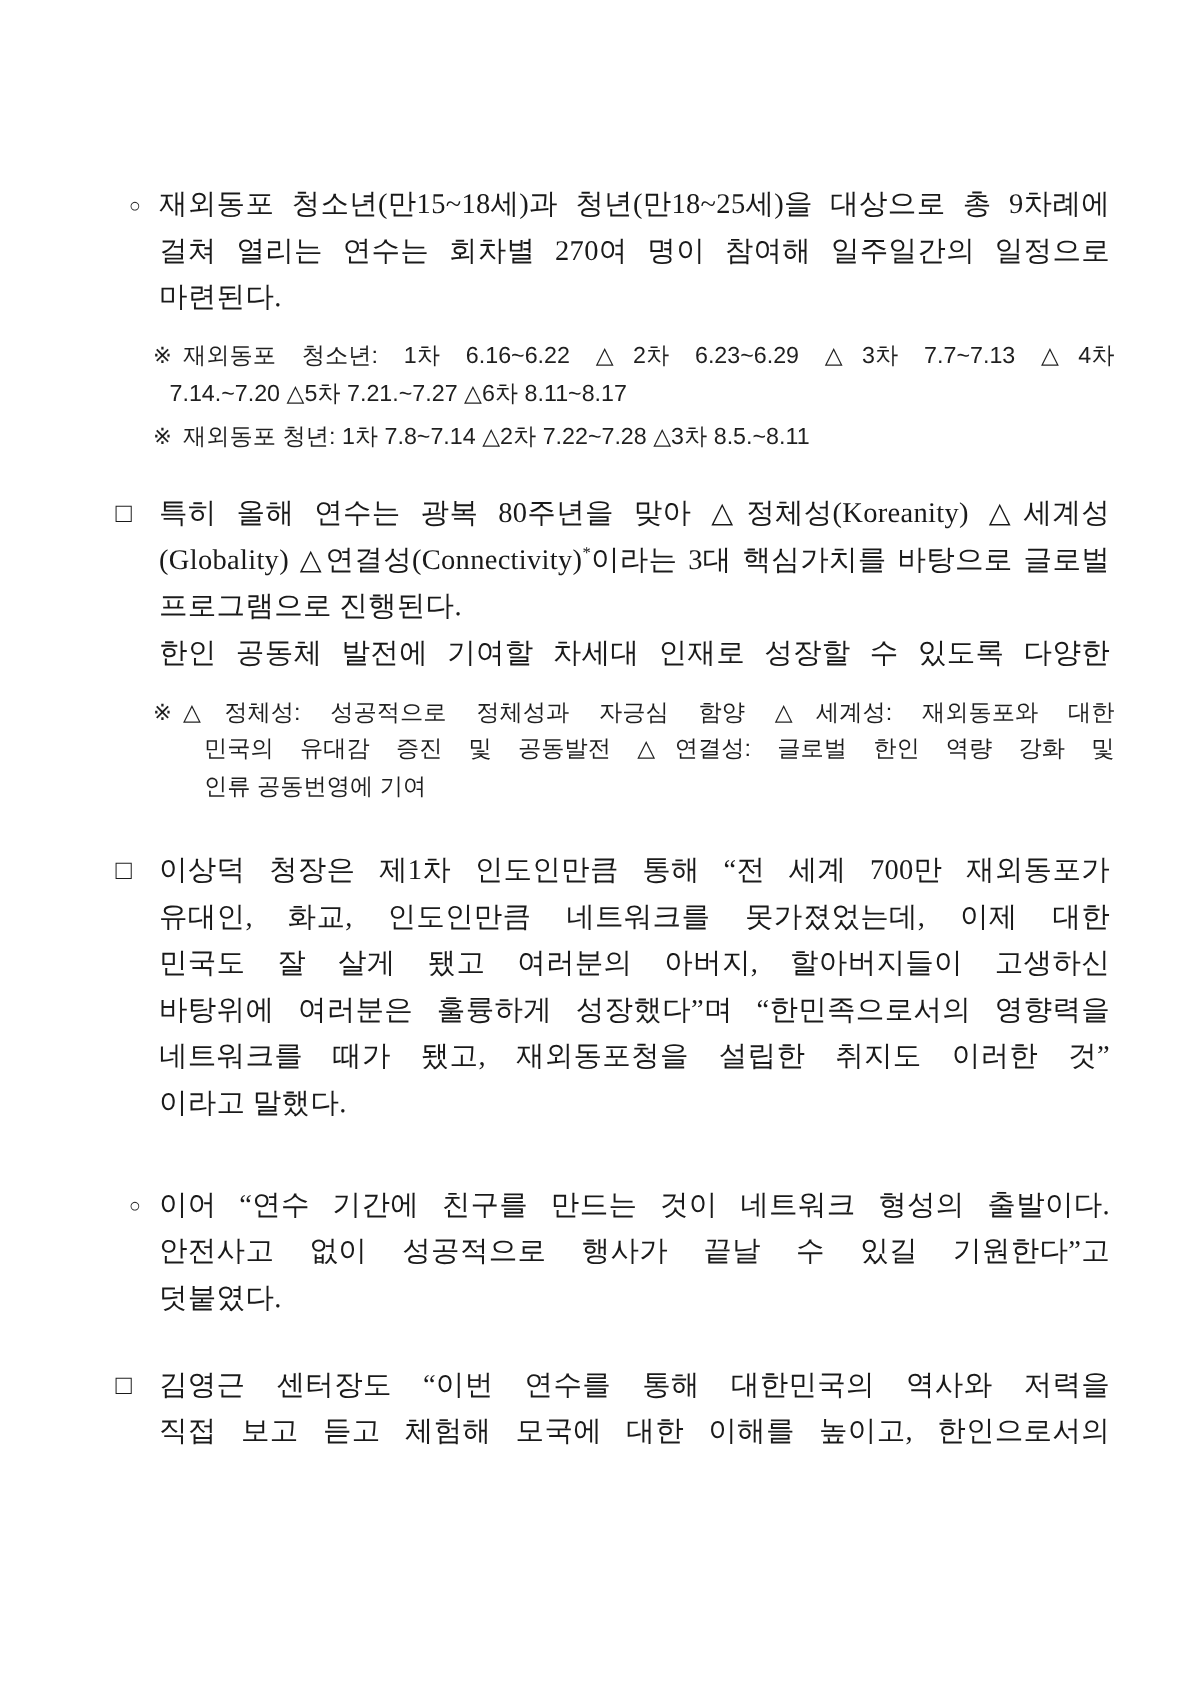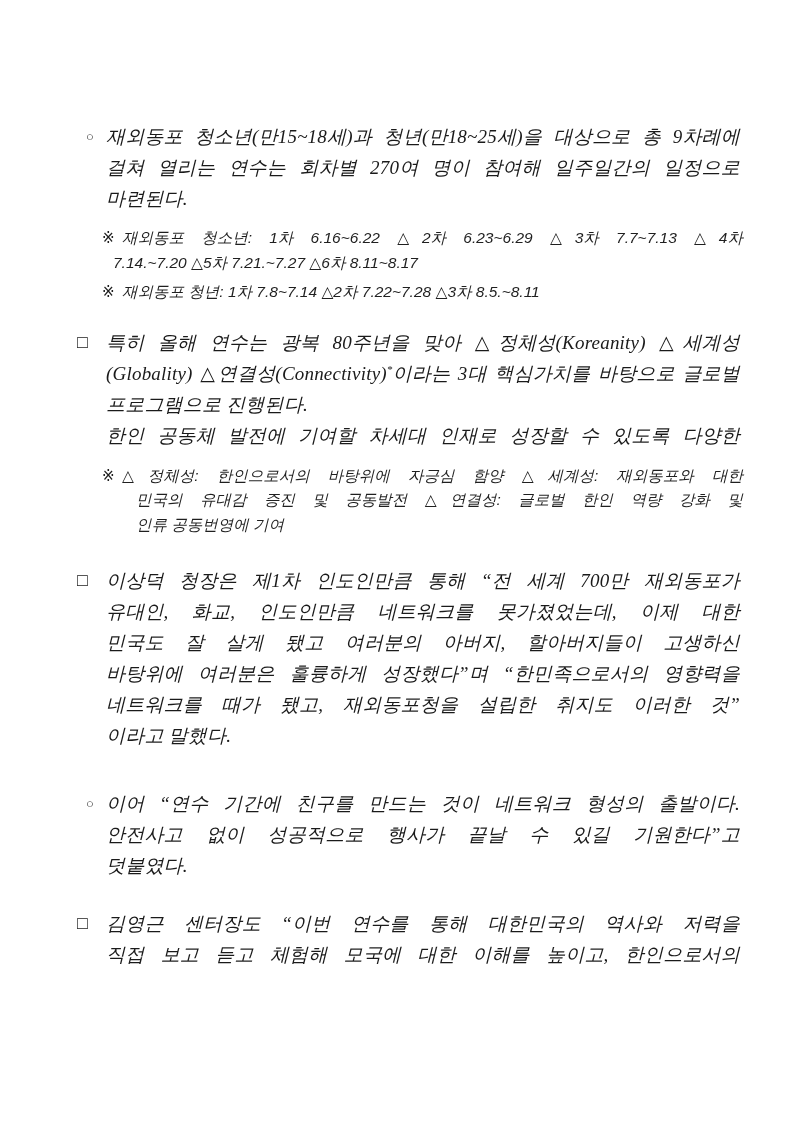--- a/index.html
+++ b/index.html
@@ -32,21 +32,21 @@
     font-size: 15.5px;
     line-height: 24.5px;
     color: #1f1f1f;
   }
 
   .marker { position: absolute; display: inline-block; }
   .m-square { left: -29px; top: 2px; font-size: 18px; line-height: 27px; }
   .m-circle { left: -20px; top: 2px; font-size: 13px; line-height: 27px; }
   .m-ref    { left: -20px; top: 0;   font-size: 15px; line-height: 24.5px; }
 
-  .line { text-align: justify; text-align-last: justify; font-style: italic; }
+  .line { text-align: justify; text-align-last: justify; }
   .line.last { text-align-last: left; }
 
   sup {
     font-size: 11px;
     line-height: 0;
     vertical-align: super;
   }
 
   
   .content > .block:nth-child(1) { margin-top: 0; }
@@ -84,21 +84,21 @@
       </div>
       <div class="block body-block">
         <span class="marker m-square">□</span>
         <div class="line">특히 올해 연수는 광복 80주년을 맞아 △정체성(Koreanity) △세계성</div>
         <div class="line">(Globality) △연결성(Connectivity)<sup>*</sup>이라는 3대 핵심가치를 바탕으로 글로벌</div>
         <div class="line last">프로그램으로 진행된다.</div>
         <div class="line">한인 공동체 발전에 기여할 차세대 인재로 성장할 수 있도록 다양한</div>
       </div>
       <div class="block note-block">
         <span class="marker m-ref">※</span>
-        <div class="line">△정체성: 한인으로서의 바탕위에 자긍심 함양 △세계성: 재외동포와 대한</div>
+        <div class="line">△정체성: 성공적으로 정체성과 자긍심 함양 △세계성: 재외동포와 대한</div>
         <div class="line">민국의 유대감 증진 및 공동발전 △연결성: 글로벌 한인 역량 강화 및</div>
         <div class="line last">인류 공동번영에 기여</div>
       </div>
       <div class="block body-block">
         <span class="marker m-square">□</span>
         <div class="line">이상덕 청장은 제1차 인도인만큼 통해 “전 세계 700만 재외동포가</div>
         <div class="line">유대인, 화교, 인도인만큼 네트워크를 못가졌었는데, 이제 대한</div>
         <div class="line">민국도 잘 살게 됐고 여러분의 아버지, 할아버지들이 고생하신</div>
         <div class="line">바탕위에 여러분은 훌륭하게 성장했다”며 “한민족으로서의 영향력을</div>
         <div class="line">네트워크를 때가 됐고, 재외동포청을 설립한 취지도 이러한 것”</div>

